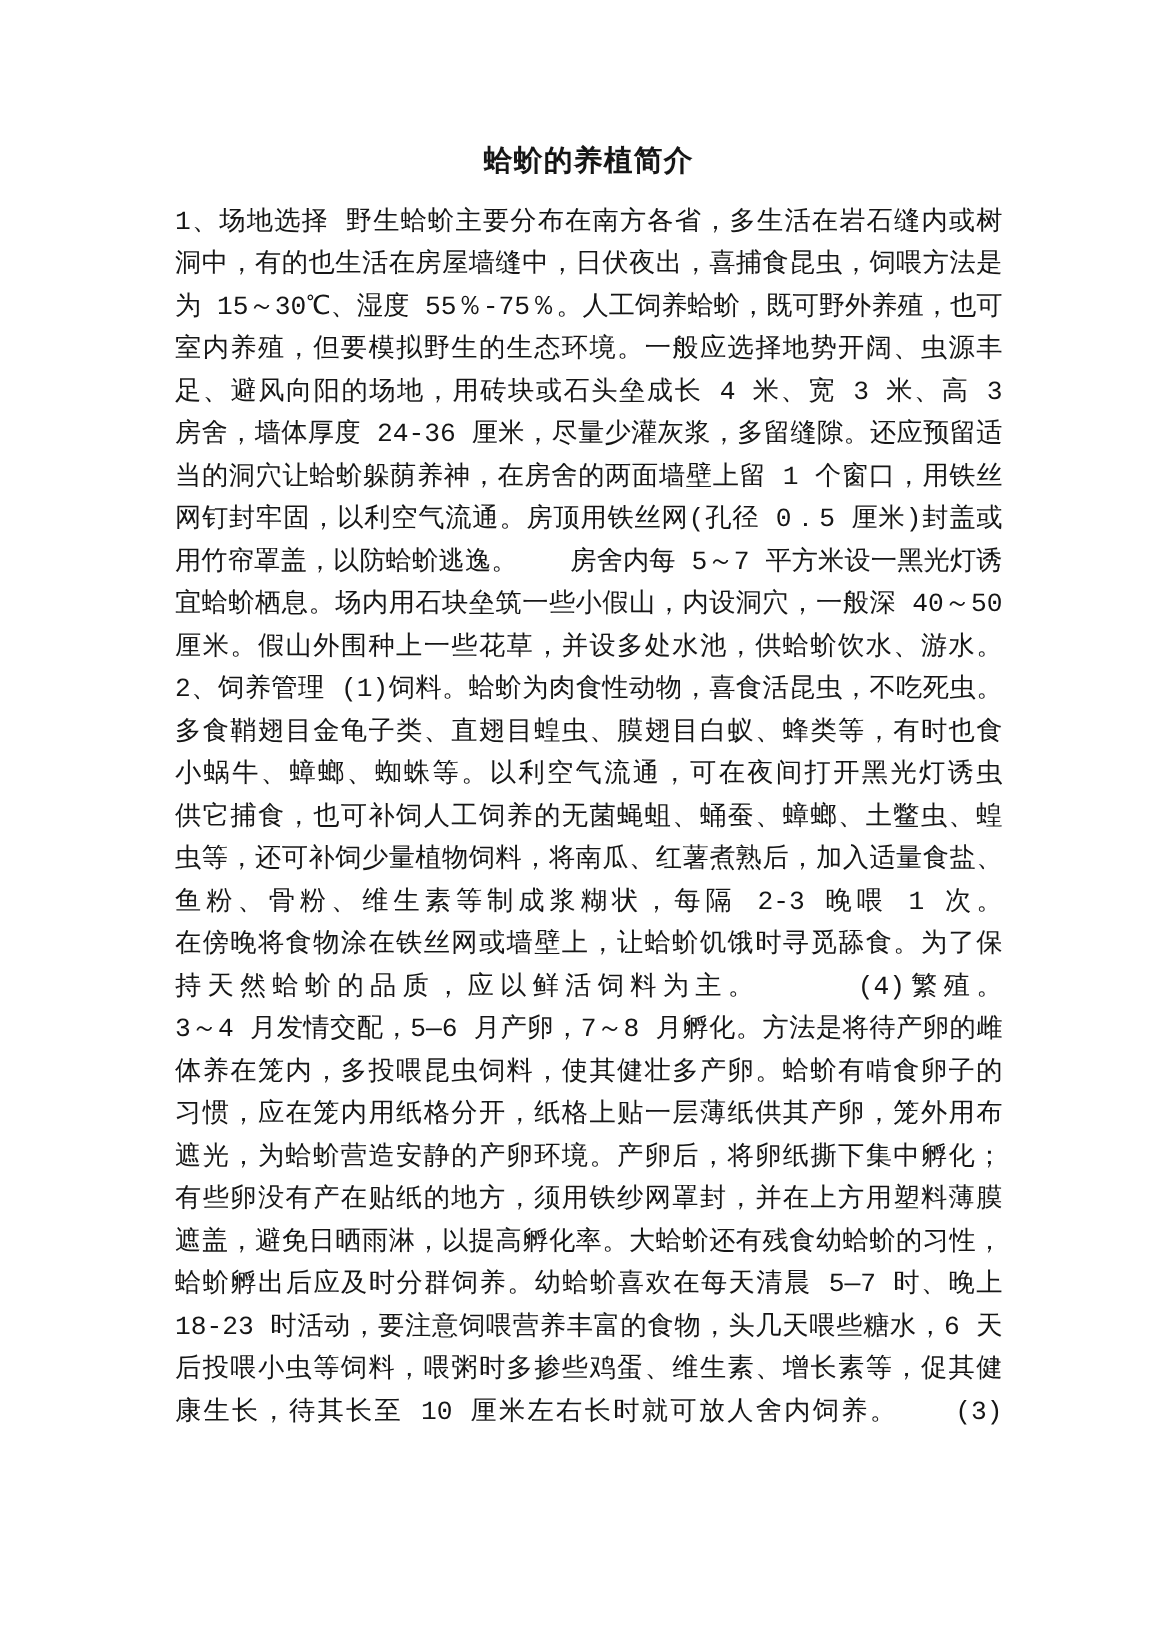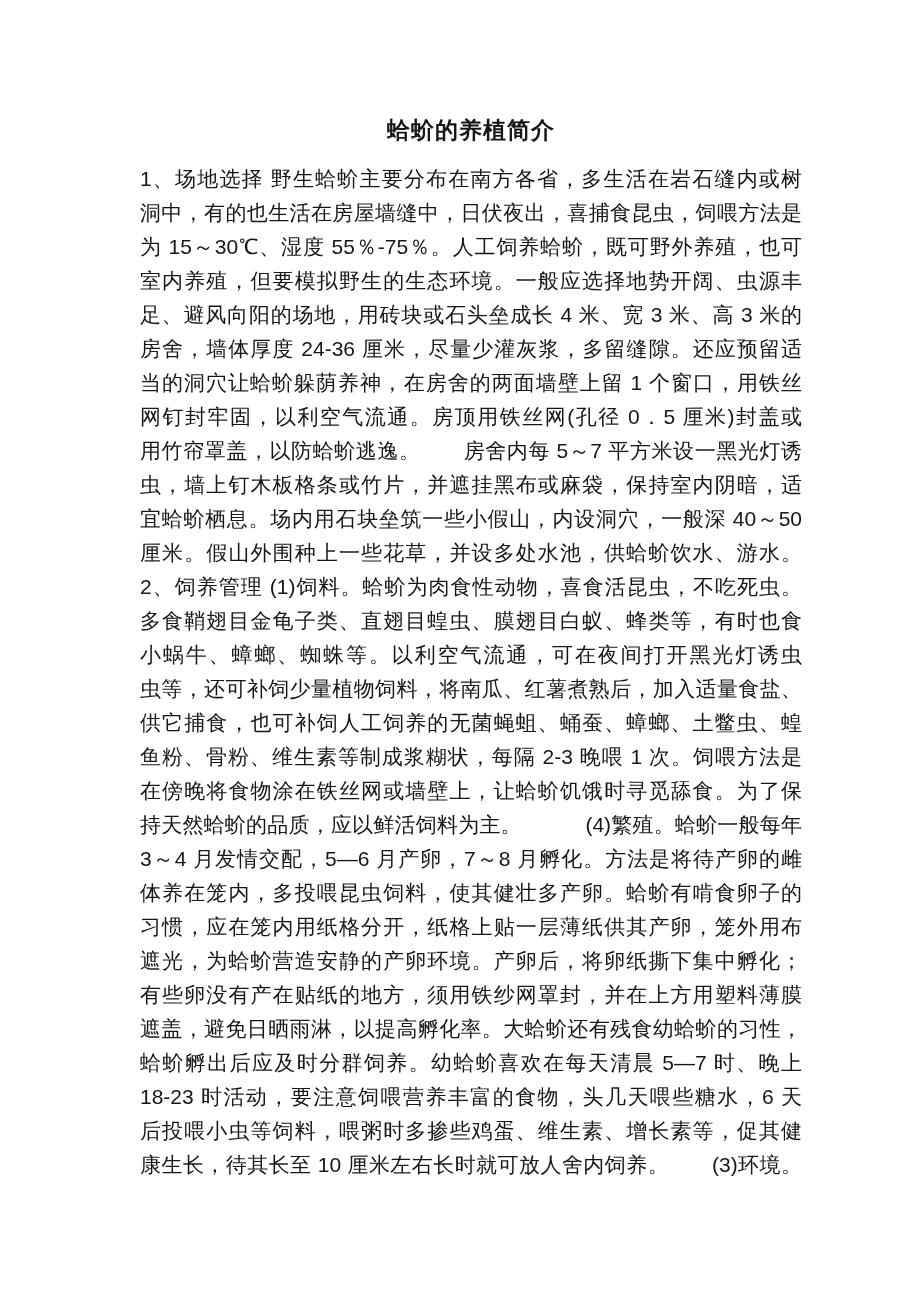--- a/index.html
+++ b/index.html
@@ -12,21 +12,21 @@
     background: #ffffff;
     overflow: hidden;
   }
   .page {
     box-sizing: border-box;
     width: 920px;
     height: 1302px;
     padding: 113px 118px 0 140px;
     background: #ffffff;
     color: #161616;
-    font-family: Liberation Sans, sans-serif;
+    font-family: Liberation Mono, monospace;
   }
   .doc-title {
     margin: 0 0 15px 0;
     font-size: 23px;
     line-height: 34px;
     font-weight: bold;
     text-align: center;
     letter-spacing: 1px;
   }
   .doc-body {
@@ -51,28 +51,27 @@
   <div class="doc-body" id="doc-body">
       <div class="line">1、场地选择 野生蛤蚧主要分布在南方各省，多生活在岩石缝内或树</div>
       <div class="line">洞中，有的也生活在房屋墙缝中，日伏夜出，喜捕食昆虫，饲喂方法是</div>
       <div class="line">为 15～30℃、湿度 55％-75％。人工饲养蛤蚧，既可野外养殖，也可</div>
       <div class="line">室内养殖，但要模拟野生的生态环境。一般应选择地势开阔、虫源丰</div>
       <div class="line">足、避风向阳的场地，用砖块或石头垒成长 4 米、宽 3 米、高 3 米的</div>
       <div class="line">房舍，墙体厚度 24-36 厘米，尽量少灌灰浆，多留缝隙。还应预留适</div>
       <div class="line">当的洞穴让蛤蚧躲荫养神，在房舍的两面墙壁上留 1 个窗口，用铁丝</div>
       <div class="line">网钉封牢固，以利空气流通。房顶用铁丝网(孔径 0．5 厘米)封盖或</div>
       <div class="line">用竹帘罩盖，以防蛤蚧逃逸。　　房舍内每 5～7 平方米设一黑光灯诱</div>
-      <div class="line">虫，墙上钉木板格条或竹片，并遮挂黑布或麻袋，保持室内阴暗，适</div>
       <div class="line">宜蛤蚧栖息。场内用石块垒筑一些小假山，内设洞穴，一般深 40～50</div>
       <div class="line">厘米。假山外围种上一些花草，并设多处水池，供蛤蚧饮水、游水。</div>
       <div class="line">2、饲养管理 (1)饲料。蛤蚧为肉食性动物，喜食活昆虫，不吃死虫。</div>
       <div class="line">多食鞘翅目金龟子类、直翅目蝗虫、膜翅目白蚁、蜂类等，有时也食</div>
       <div class="line">小蜗牛、蟑螂、蜘蛛等。以利空气流通，可在夜间打开黑光灯诱虫</div>
+      <div class="line">供它捕食，也可补饲人工饲养的无菌蝇蛆、蛹蚕、蟑螂、土鳖虫、蝗</div>
       <div class="line">虫等，还可补饲少量植物饲料，将南瓜、红薯煮熟后，加入适量食盐、</div>
-      <div class="line">供它捕食，也可补饲人工饲养的无菌蝇蛆、蛹蚕、蟑螂、土鳖虫、蝗</div>
       <div class="line">鱼粉、骨粉、维生素等制成浆糊状，每隔 2-3 晚喂 1 次。饲喂方法是</div>
       <div class="line">在傍晚将食物涂在铁丝网或墙壁上，让蛤蚧饥饿时寻觅舔食。为了保</div>
       <div class="line">持天然蛤蚧的品质，应以鲜活饲料为主。　　　(4)繁殖。蛤蚧一般每年</div>
       <div class="line">3～4 月发情交配，5—6 月产卵，7～8 月孵化。方法是将待产卵的雌</div>
       <div class="line">体养在笼内，多投喂昆虫饲料，使其健壮多产卵。蛤蚧有啃食卵子的</div>
       <div class="line">习惯，应在笼内用纸格分开，纸格上贴一层薄纸供其产卵，笼外用布</div>
       <div class="line">遮光，为蛤蚧营造安静的产卵环境。产卵后，将卵纸撕下集中孵化；</div>
       <div class="line">有些卵没有产在贴纸的地方，须用铁纱网罩封，并在上方用塑料薄膜</div>
       <div class="line">遮盖，避免日晒雨淋，以提高孵化率。大蛤蚧还有残食幼蛤蚧的习性，</div>
       <div class="line">蛤蚧孵出后应及时分群饲养。幼蛤蚧喜欢在每天清晨 5—7 时、晚上</div>

